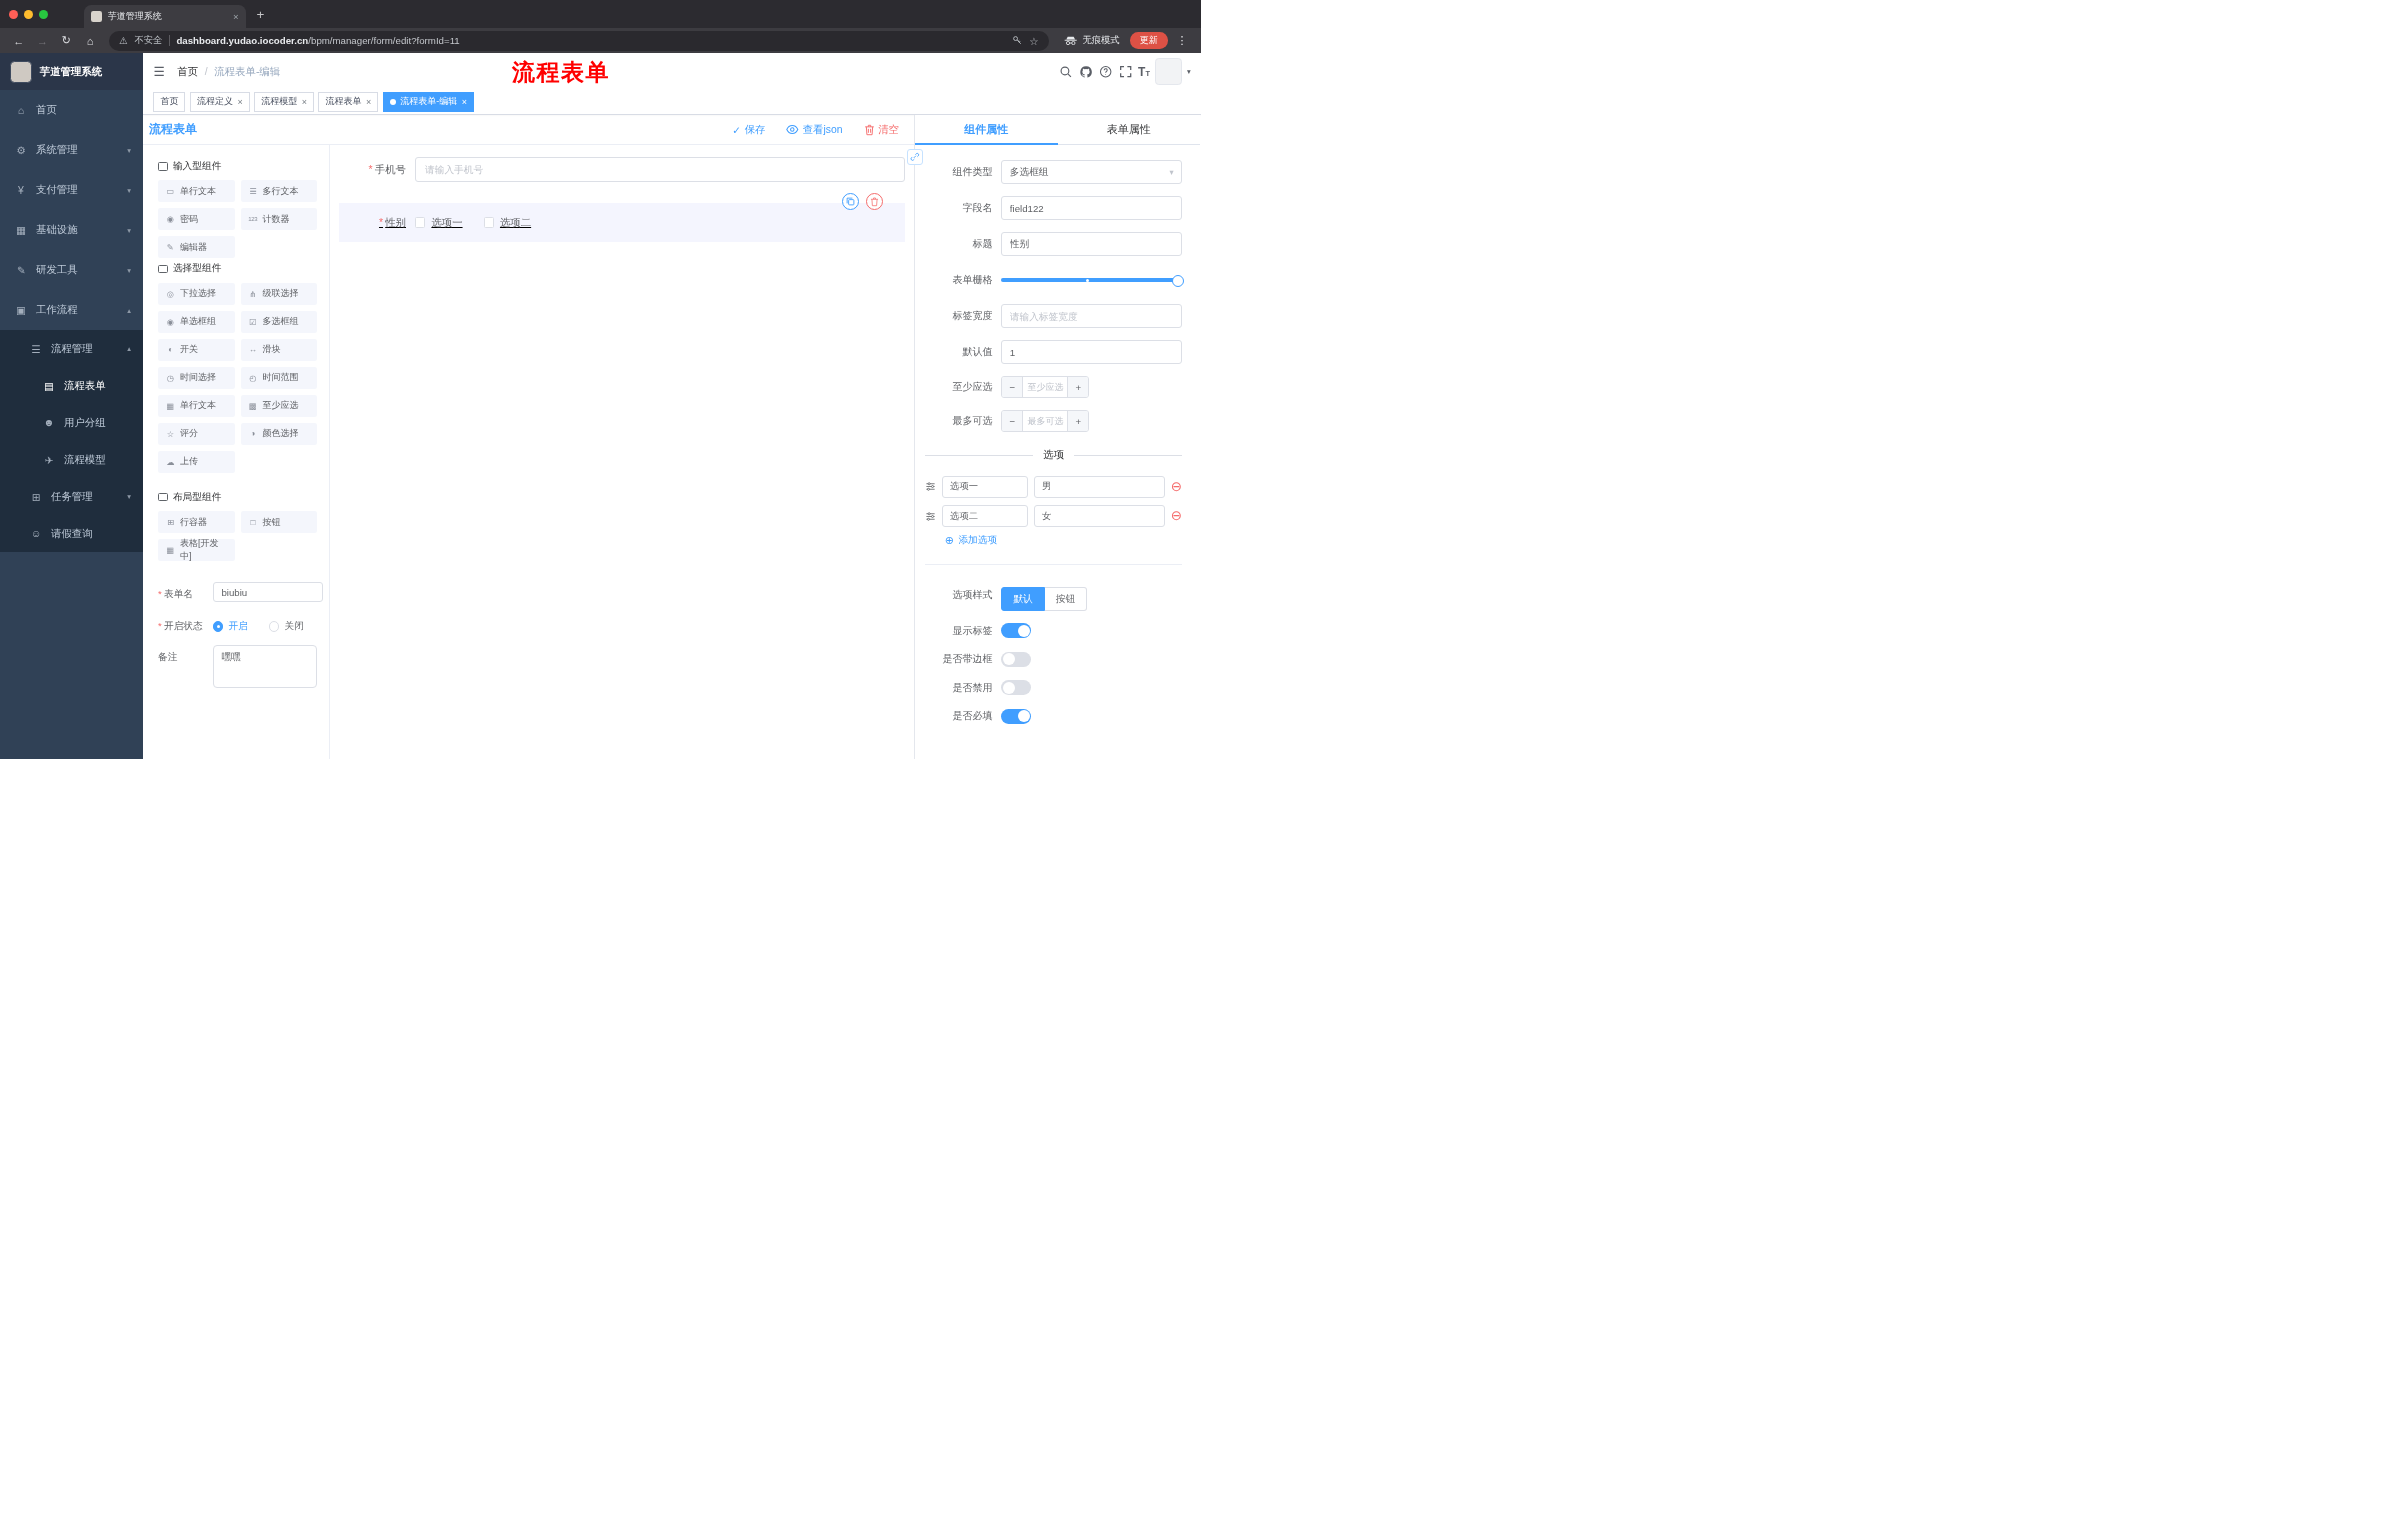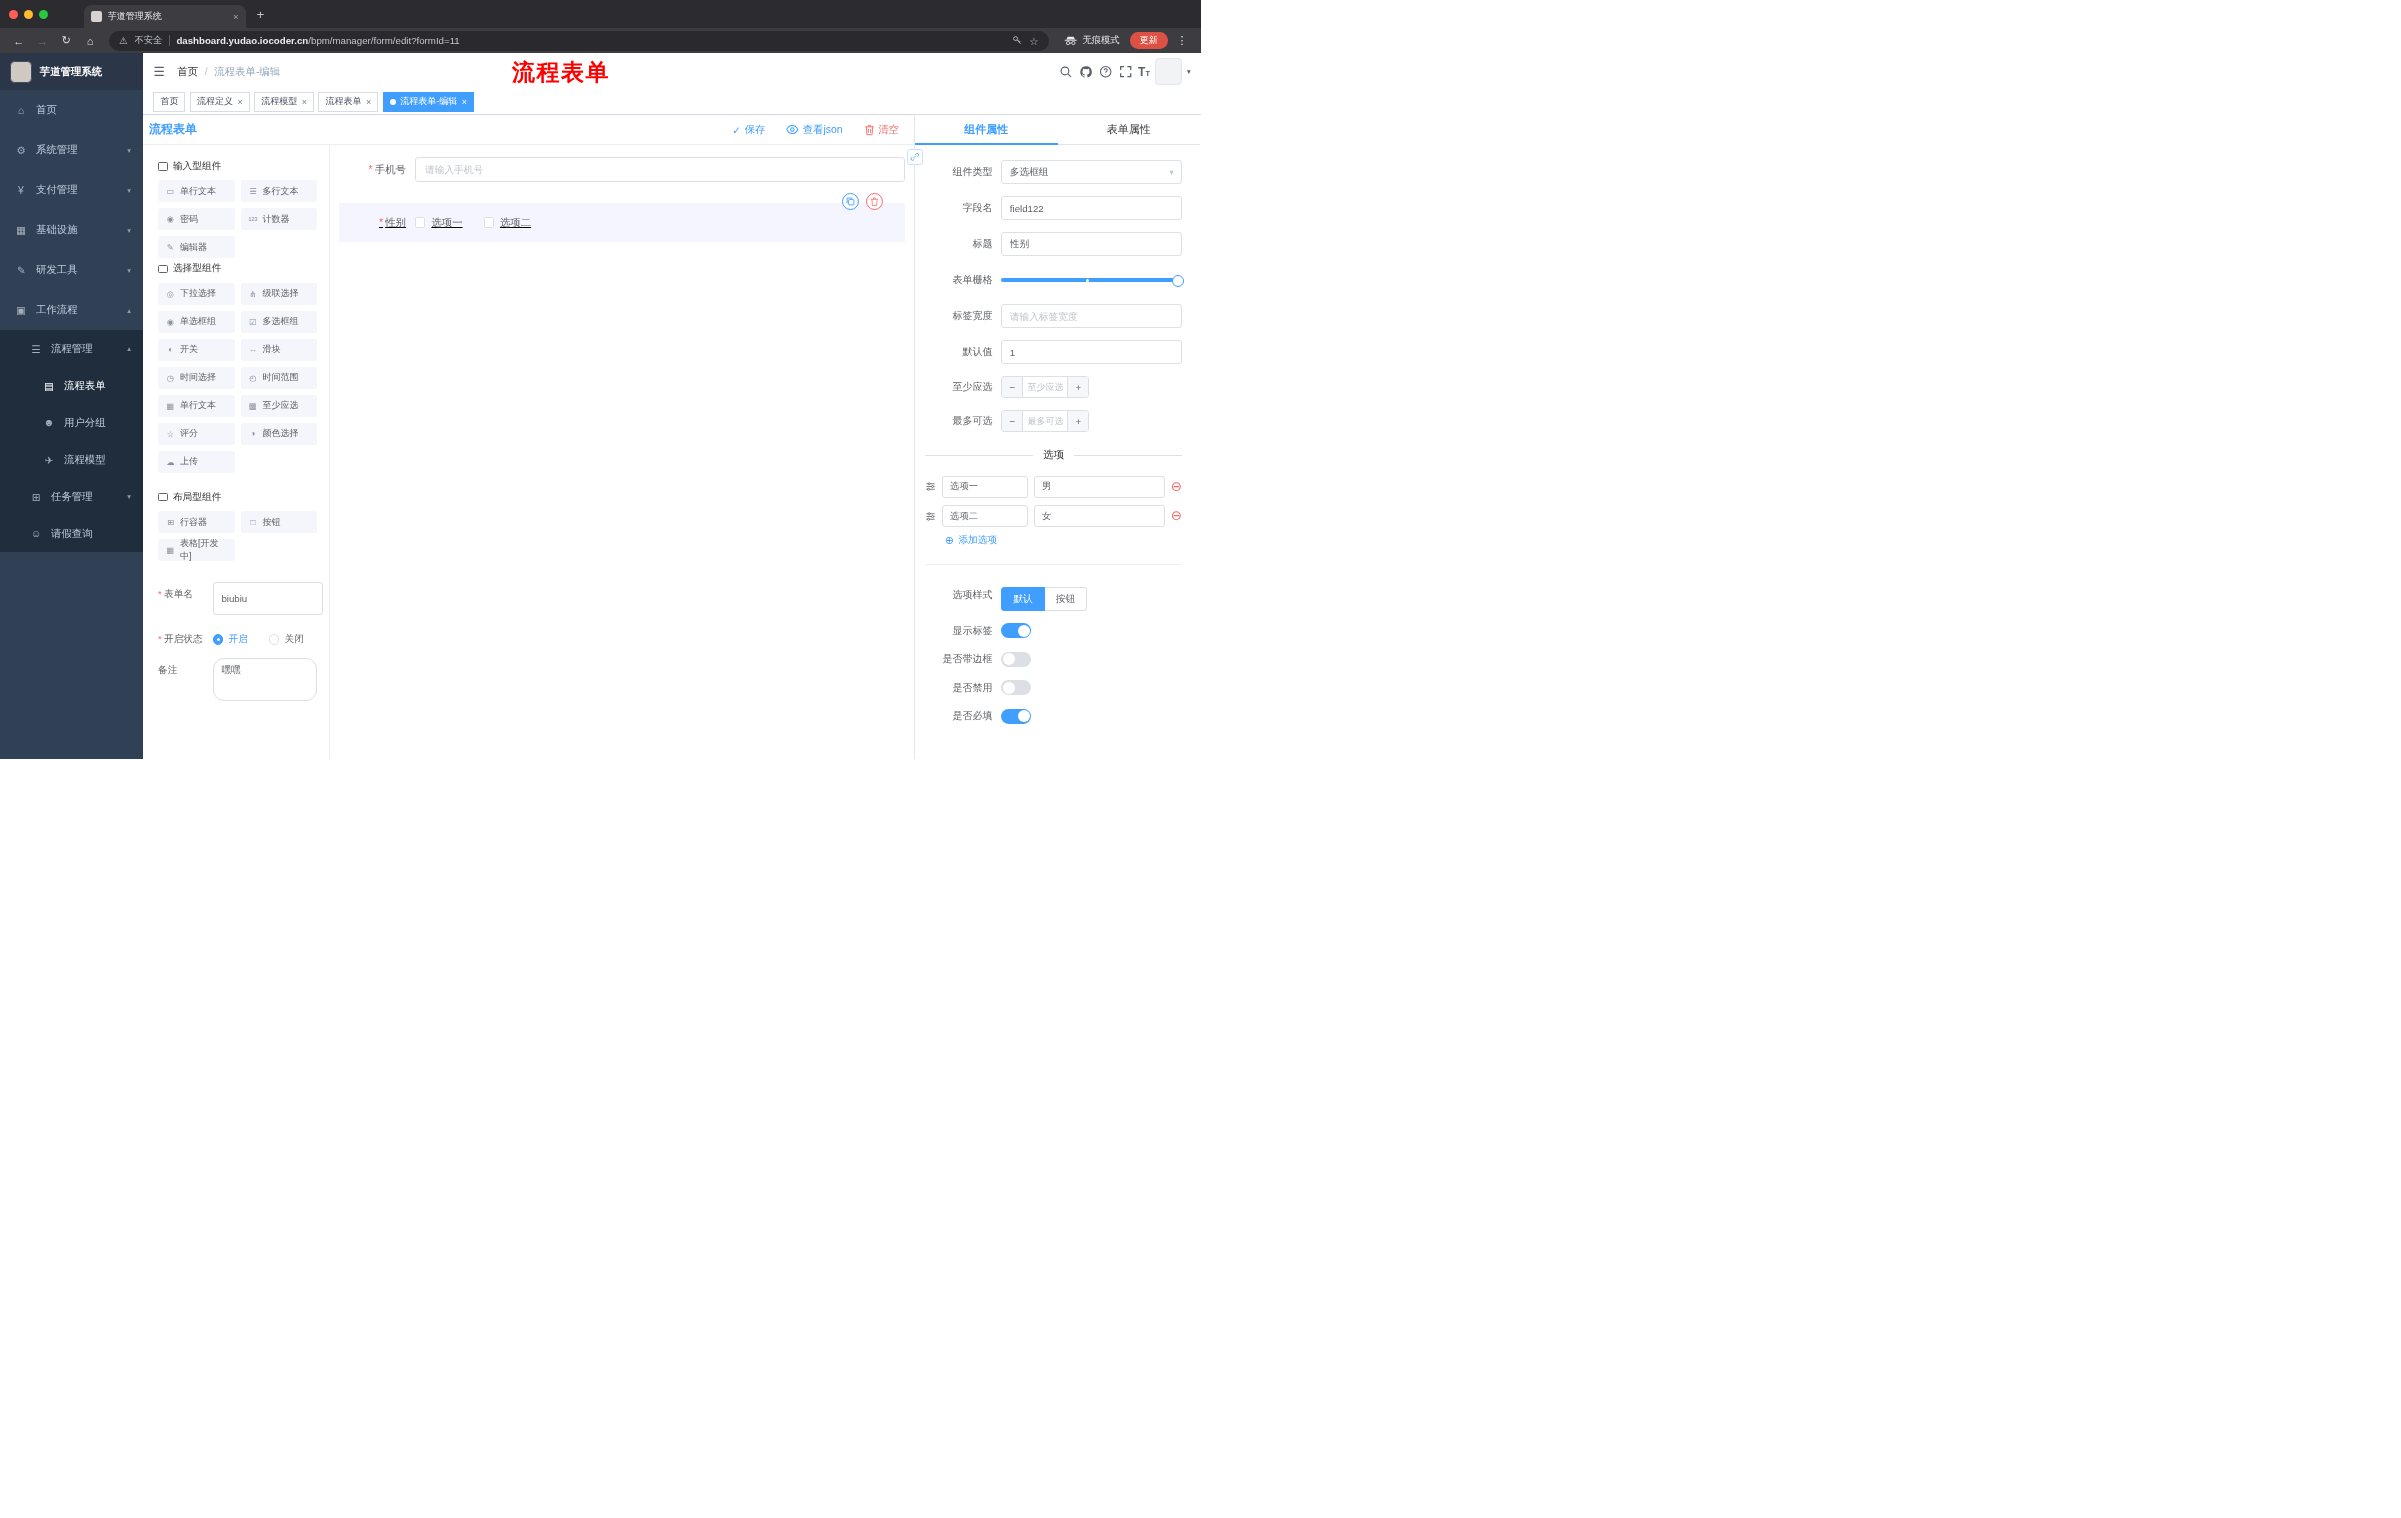--- a/index.html
+++ b/index.html
@@ -80,22 +80,22 @@
   .palette { width:187px; flex:none; border-right:0.7px solid #ebeef5; padding:3px 12px 0 15px; overflow:hidden; }
   .pgroup-title { display:flex; align-items:center; gap:5.2px; font-size:9.7px; color:#303133; margin:12px 0 7.4px; }
   .gico { width:9.7px; height:8.2px; border:1.1px solid #5f6368; border-radius:1.5px; }
   .chips { display:grid; grid-template-columns:1fr 1fr; gap:6px; }
   .chip { height:22px; background:#f4f6fc; border-radius:2.2px; border:0.7px dashed transparent; display:flex; align-items:center; gap:4.5px; padding:0 6px; font-size:9px; color:#606266; cursor:move; }
   .chip .ci { font-size:8.2px; color:#8a8f99; min-width:10.4px; text-align:center; letter-spacing:-0.4px; }
 
   .meta { margin-top:21px; display:flex; flex-direction:column; gap:12px; }
   .mrow { display:flex; align-items:flex-start; gap:9px; font-size:9.7px; color:#606266; }
   .mlabelcol { width:46px; text-align:left; padding-top:6px; flex:none; }
-  .minput { width:110px; height:33px; border:0.7px solid #dcdfe6; border-radius:3px; padding:0 7.4px; font-size:9.7px; color:#606266; }
-  .mtextarea { width:110px; height:43px; border:0.7px solid #dcdfe6; border-radius:11px; padding:4.5px 7.4px; font-size:9.7px; color:#606266; resize:none; font-family:inherit; }
+  .minput { width:110px; height:20px; border:0.7px solid #dcdfe6; border-radius:3px; padding:0 7.4px; font-size:9.7px; color:#606266; }
+  .mtextarea { width:110px; height:43px; border:0.7px solid #dcdfe6; border-radius:4px; padding:4.5px 7.4px; font-size:9.7px; color:#606266; resize:none; font-family:inherit; }
   .radios { display:flex; align-items:center; gap:21px; padding-top:6px; }
   .radio { display:flex; align-items:center; gap:5.2px; font-size:9.7px; color:#606266; }
   .rdot { width:10.4px; height:10.4px; border-radius:50%; border:0.7px solid #dcdfe6; background:#fff; position:relative; flex:none; }
   .radio.on .rdot { background:#409eff; border-color:#409eff; }
   .radio.on .rdot::after { content:""; position:absolute; left:3px; top:3px; width:3px; height:3px; border-radius:50%; background:#fff; }
   .radio.on span.rl { color:#409eff; }
   .req { color:#f56c6c; margin-right:2.2px; }
 
   .canvas { flex:1; padding:12px 9px; background:#fff; overflow:hidden; }
   .cfield { display:flex; align-items:center; }

